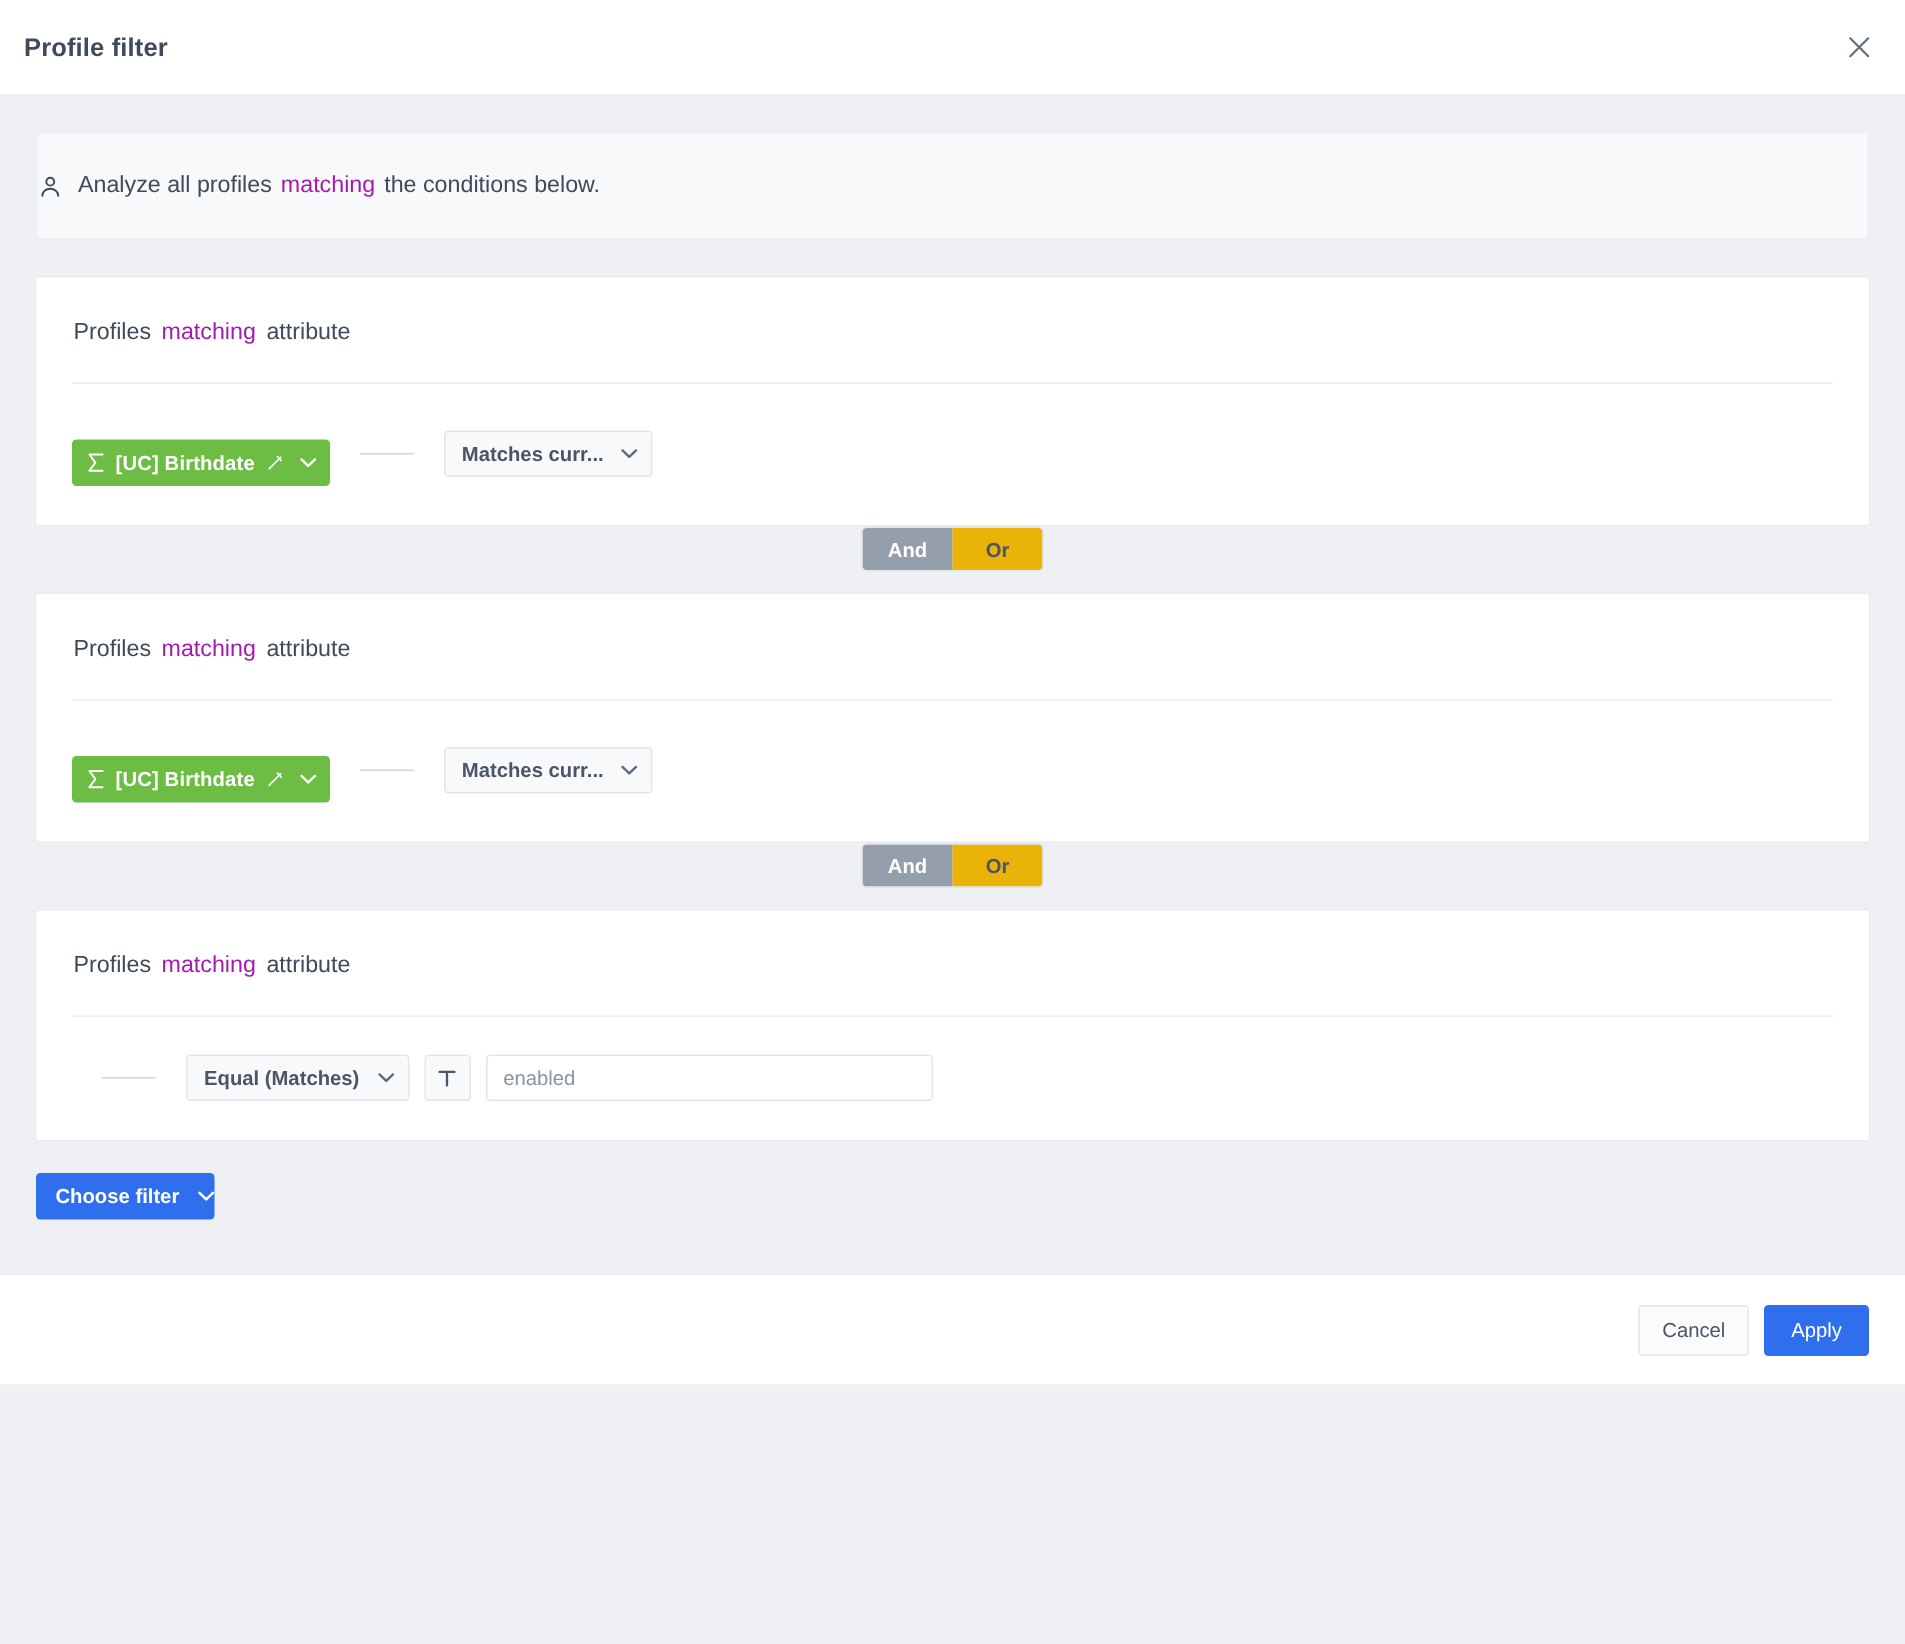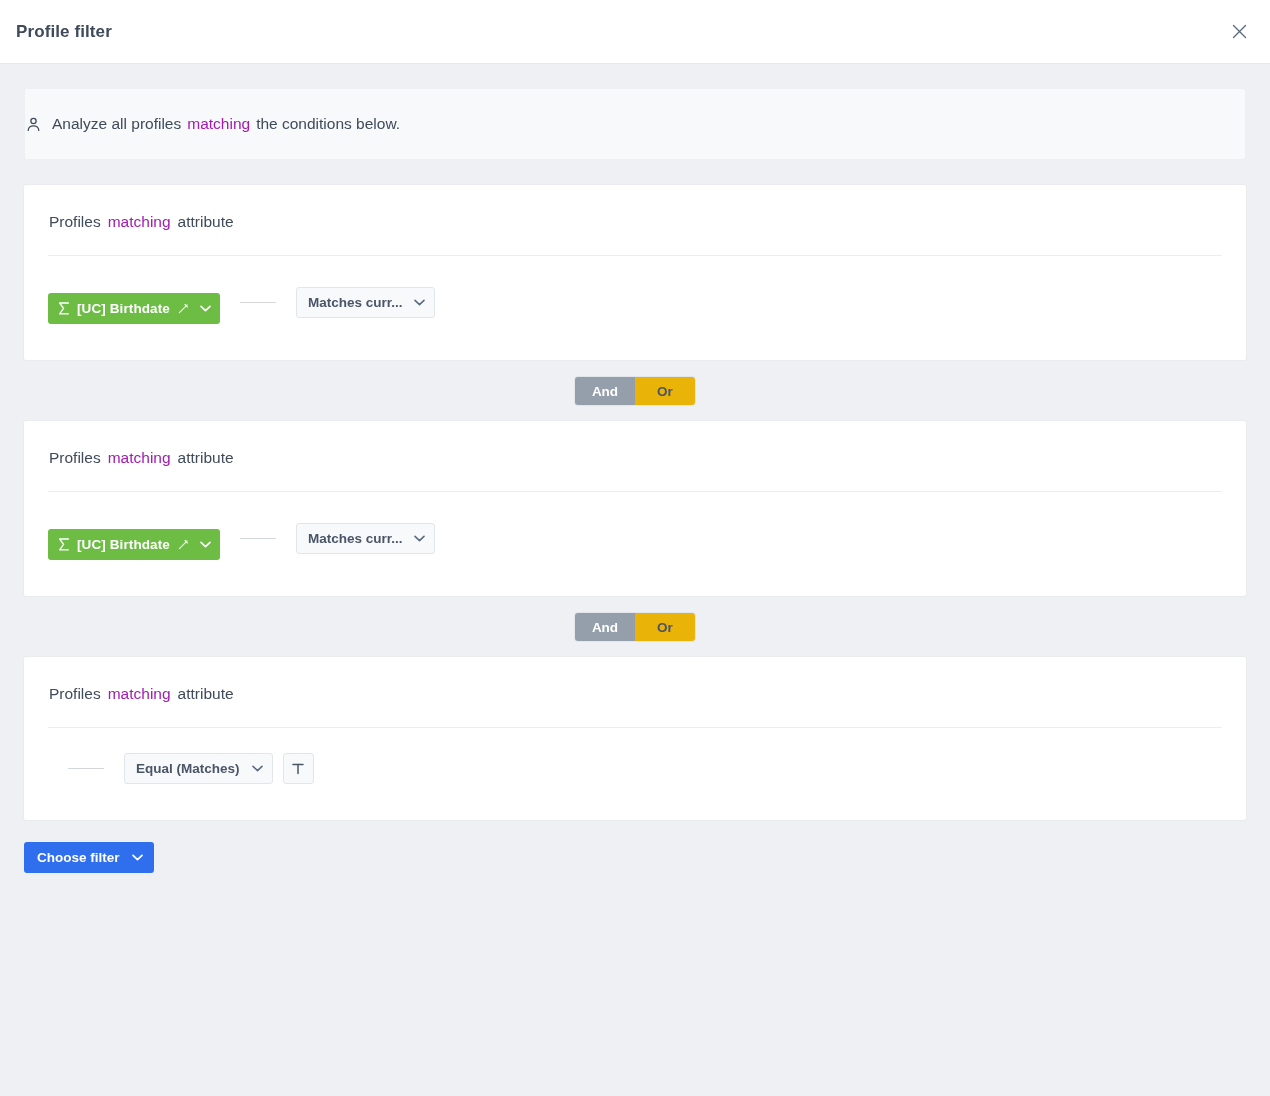--- a/index.html
+++ b/index.html
@@ -74,21 +74,21 @@
     margin-bottom: 25px;
   }
   .info-banner .person-icon { color: #3f4a5a; display:flex; align-items:center;}
   .info-banner .txt { display: flex; gap: 6px; align-items: baseline; }
   .green-word { color: #a21caf; }
 
   
   .cond-card {
     background: #ffffff;
     border-radius: 2px;
-    padding: 28px 24px 36px 24px;
+    padding: 28px 24px 26px 24px;
     box-shadow: 0 0 0 1px rgba(0,0,0,0.02);
   }
   .cond-title {
     font-size: 15.5px;
     color: #3f4a5a;
     display: flex;
     gap: 7px;
     align-items: baseline;
     padding-left: 1px;
   }
@@ -164,21 +164,21 @@
     color: #4a5568;
     outline: none;
     margin-left: 10px;
   }
   .text-input::placeholder { color: #8a94a4; }
 
   
   .andor-wrap {
     display: flex;
     justify-content: center;
-    padding: 17px 0 16px 0;
+    padding: 2px 0 16px 0;
   }
   .andor {
     display: inline-flex;
     border-radius: 3px;
     overflow: hidden;
     box-shadow: 0 0 0 1px #e2e5ea;
   }
   .andor .seg {
     height: 28px;
     min-width: 60px;
@@ -194,21 +194,21 @@
   
   .choose-wrap { padding: 22px 0 0 0; }
   .btn-blue {
     background: #2f6fed;
     color: #ffffff;
     border: none;
     border-radius: 3px;
     height: 31px;
     display: inline-flex;
     align-items: center;
-    padding: 0 11px 0 13px;
+    padding: 0 0 0 13px;
     font-size: 13.5px;
     font-weight: 600;
     cursor: pointer;
     font-family: "Liberation Sans", sans-serif;
   }
   .btn-blue .caret { margin-left: 12px; display:flex; align-items:center; }
 
   
   .dlg-footer {
     flex: 0 0 74px;
@@ -381,30 +381,35 @@
               <path d="M1 1.3 L5.5 5.6 L10 1.3" stroke="#5c6b7f" stroke-width="1.6" stroke-linecap="round" stroke-linejoin="round"></path>
             </svg>
           </span>
         </div>
         <div class="ctl square" style="margin-left:10px;">
           <svg width="14" height="14" viewBox="0 0 14 14" fill="none">
             <path d="M2 2.6 H12" stroke="#4a5568" stroke-width="1.5" stroke-linecap="round"></path>
             <path d="M7 2.6 V11.6" stroke="#4a5568" stroke-width="1.5" stroke-linecap="round"></path>
           </svg>
         </div>
+        <input class="text-input" type="text" placeholder="enabled" style="">
       </div>
     </div>
 
     <div class="choose-wrap">
       <button class="btn-blue">
         <span>Choose filter</span>
         <span class="caret">
           <svg width="11" height="7" viewBox="0 0 11 7" fill="none">
             <path d="M1 1.3 L5.5 5.6 L10 1.3" stroke="#ffffff" stroke-width="1.7" stroke-linecap="round" stroke-linejoin="round"></path>
           </svg>
         </span>
       </button>
     </div>
 
   </div>
 
+  <div class="dlg-footer">
+    <button class="btn-ghost">Cancel</button>
+    <button class="btn-primary">Apply</button>
+  </div>
 
 </div>
 
 </body></html>

